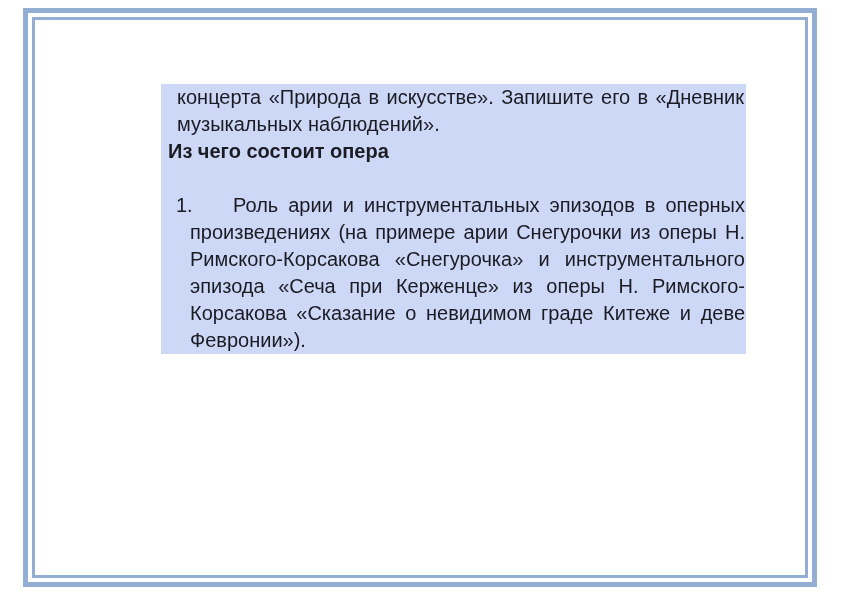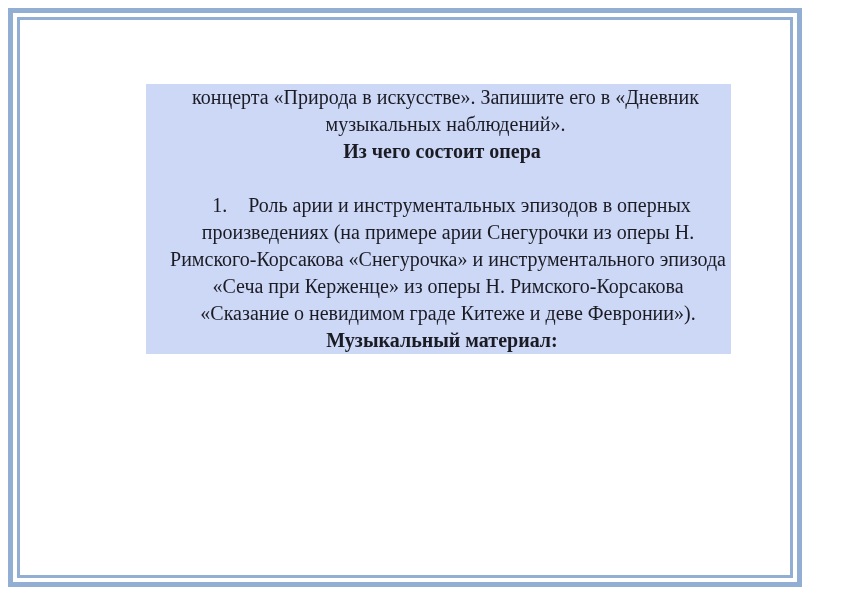--- a/index.html
+++ b/index.html
@@ -6,22 +6,23 @@
     margin: 0;
     padding: 0;
     background: #ffffff;
   }
   .page {
     position: relative;
     width: 812px;
     height: 595px;
     background: var(--color-page, #ffffff);
     overflow: hidden;
-    font-family: Liberation Serif, serif;
+    font-family: Liberation Sans, sans-serif;
     color: var(--color-text, #1b1b24);
+    margin-left: 15px;
   }
   .frame-outer {
     position: absolute;
     inset: 8px 10px 8px 8px;
     border: 5px solid var(--color-border, #92aed3);
   }
   .frame-inner {
     position: absolute;
     inset: 4px;
     border: 3px solid var(--color-border, #92aed3);
@@ -30,39 +31,38 @@
     position: absolute;
     left: 146px;
     top: 84px;
     width: 585px;
     font-size: 20px;
     line-height: 27px;
   }
   .content p {
     margin: 0;
     background: var(--color-highlight, #ccd8f6);
-    text-align: center;
   }
   .para-body {
     margin-left: 11px;
     padding: 0 2px 0 16px;
     text-align: justify;
   }
   .para-heading {
     margin-left: 5px;
     padding-left: 7px;
     font-weight: bold;
   }
   .para-blank {
     margin-left: 5px;
     height: 27px;
   }
   .para-numbered {
     margin-top: 5px;
-    padding: 0 1px 0 20px;
+    padding: 0 1px 0 29px;
     text-indent: -14px;
     text-align: justify;
   }
   .para-numbered.last {
     padding-bottom: 6px;
   }
   .num {
     display: inline-block;
     text-indent: 0;
   }
@@ -82,17 +82,16 @@
 
     <p class="para-body">концерта «Природа в искусстве». Запишите его в «Дневник музыкальных наблюдений».</p>
 
     <p class="para-heading">Из чего состоит опера</p>
 
     <p class="para-blank"></p>
 
 
     <p class="para-numbered"><span class="num num-wide">1.</span><span>Роль арии и инструментальных эпизодов в оперных произведениях (на примере арии Снегурочки из оперы Н. Римского-Корсакова «Снегурочка» и инструментального эпизода «Сеча при Керженце» из оперы Н. Римского-Корсакова «Сказание о невидимом граде Китеже и деве Февронии»).</span></p>
 
-    <p class="para-heading">Музыкальный материал:</p>
 
 
   </div>
 </div>
 
 </body></html>

